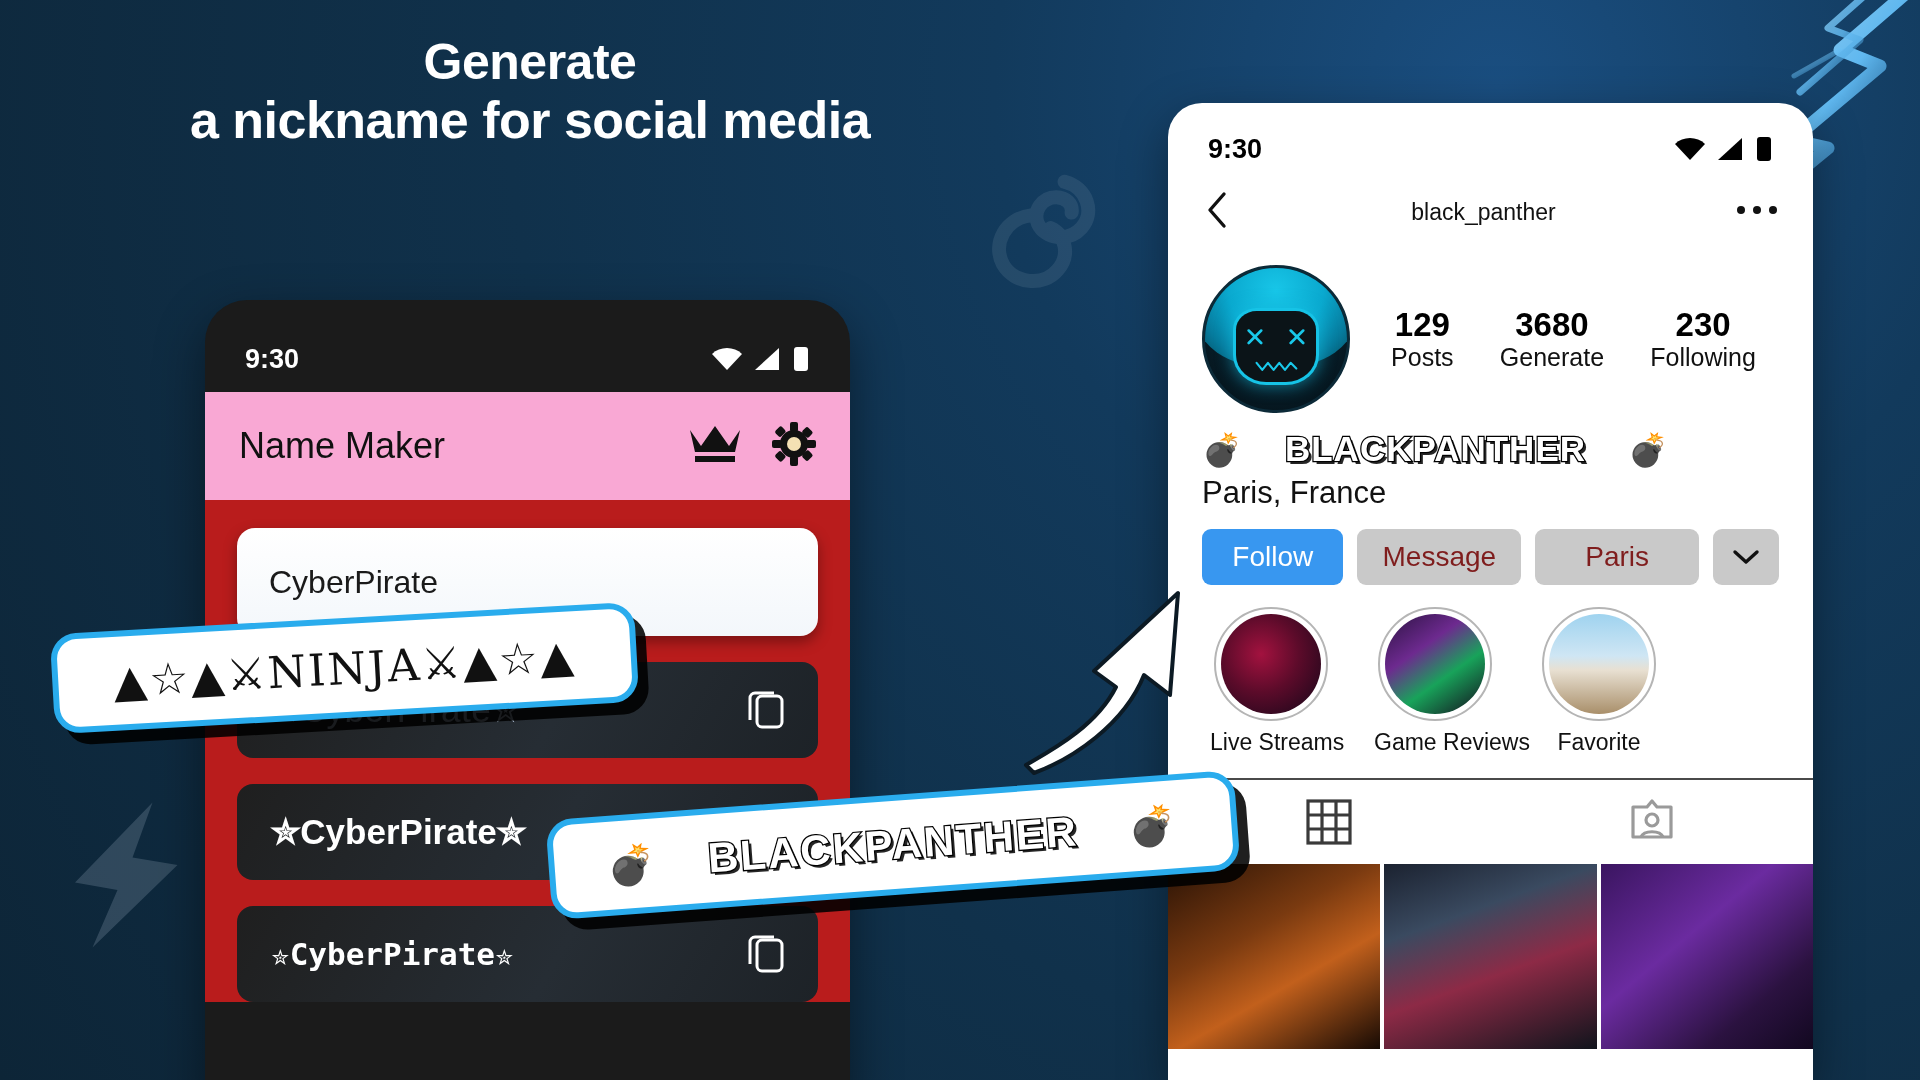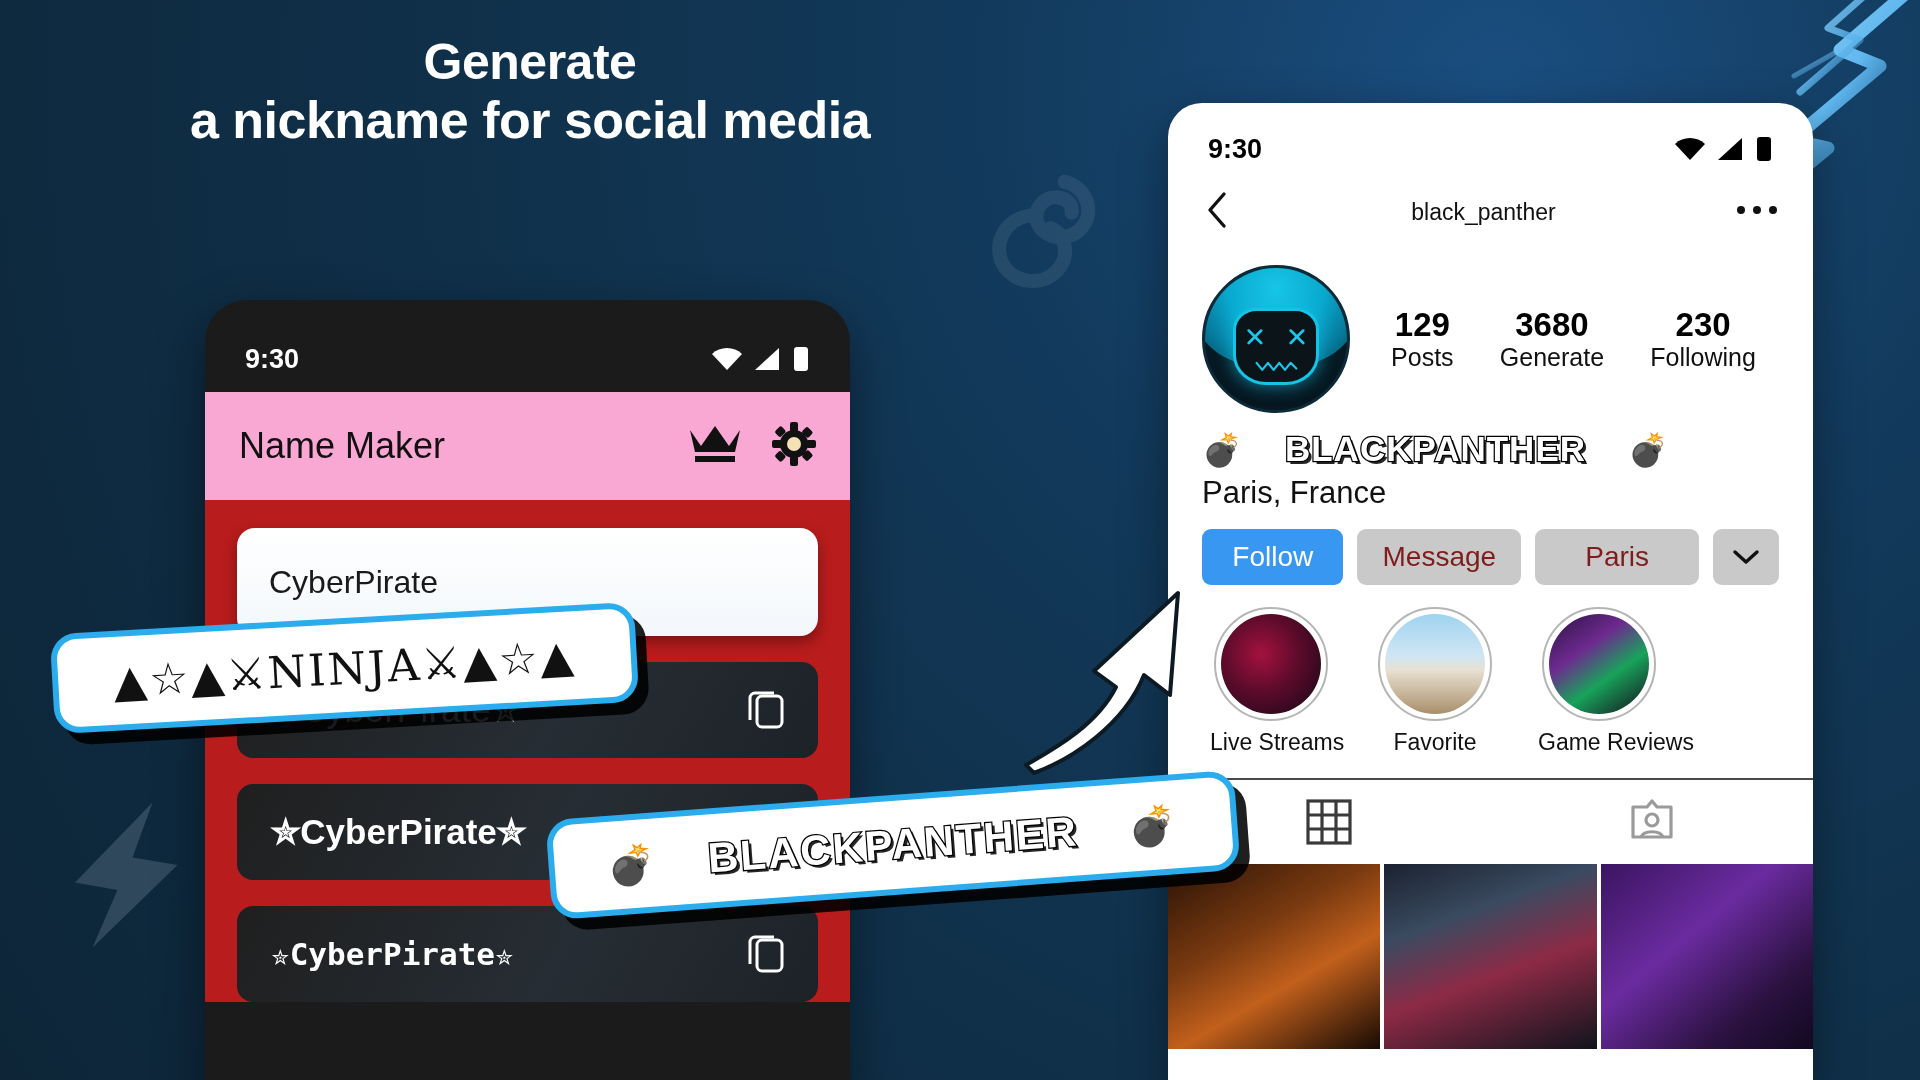--- a/index.html
+++ b/index.html
@@ -380,29 +380,29 @@
 
     <div class="highlights">
       <div class="hl">
         <div class="ring">
             <div class="thumb" style="background:radial-gradient(circle at 40% 40%,#a3123f 0%,#5c0b2a 45%,#120618 100%);"></div>
           </div>
         <div class="cap">Live Streams</div>
       </div>
       <div class="hl">
         <div class="ring">
+            <div class="thumb" style="background:linear-gradient(145deg,#2a1240 0%,#6d2a8f 35%,#18a35a 62%,#140a1c 100%);"></div>
+          </div>
+        <div class="cap">Game Reviews</div>
+      </div>
+      <div class="hl">
+        <div class="ring">
             <div class="thumb" style="background:linear-gradient(180deg,#9fd3ef 0%,#cfe6f4 42%,#e8e0d2 56%,#a98f6a 100%);"></div>
           </div>
         <div class="cap">Favorite</div>
-      </div>
-      <div class="hl">
-        <div class="ring">
-            <div class="thumb" style="background:linear-gradient(145deg,#2a1240 0%,#6d2a8f 35%,#18a35a 62%,#140a1c 100%);"></div>
-          </div>
-        <div class="cap">Game Reviews</div>
       </div>
     </div>
 
     <div class="ig-tabs">
       <div class="ig-tab">
         <svg width="46" height="46" viewBox="0 0 46 46" fill="none" stroke="#3a3a3a" stroke-width="3.2">
           <rect x="2" y="2" width="42" height="42"></rect>
             <path d="M16 2V44 M30 2V44 M2 16H44 M2 30H44"></path>
         </svg>
       </div>

